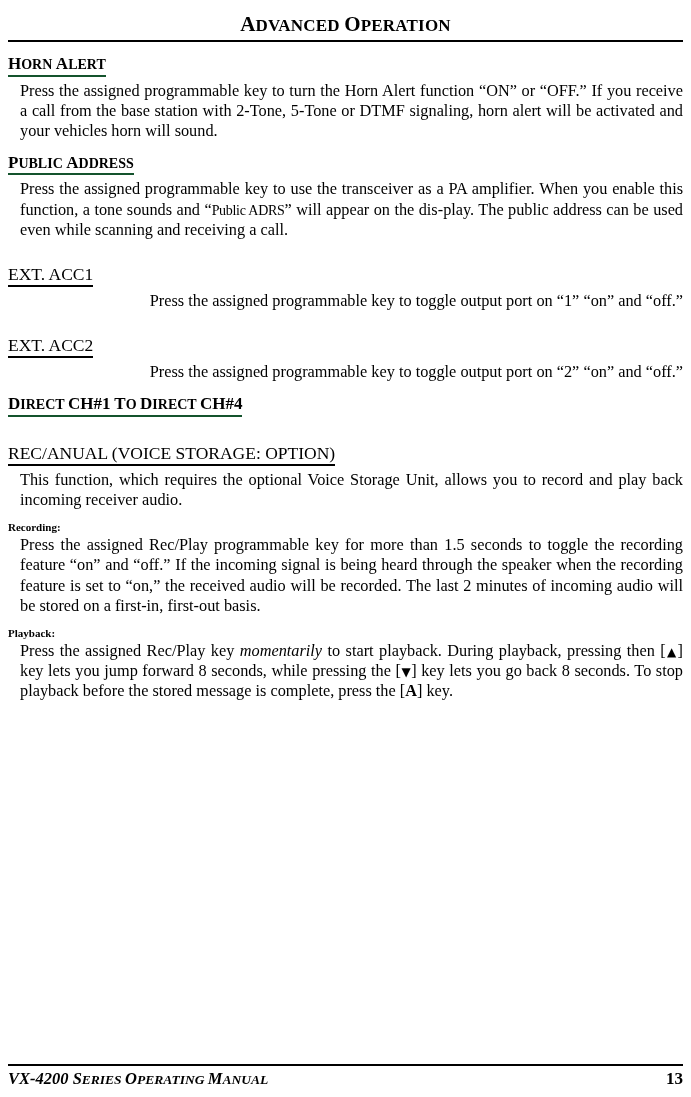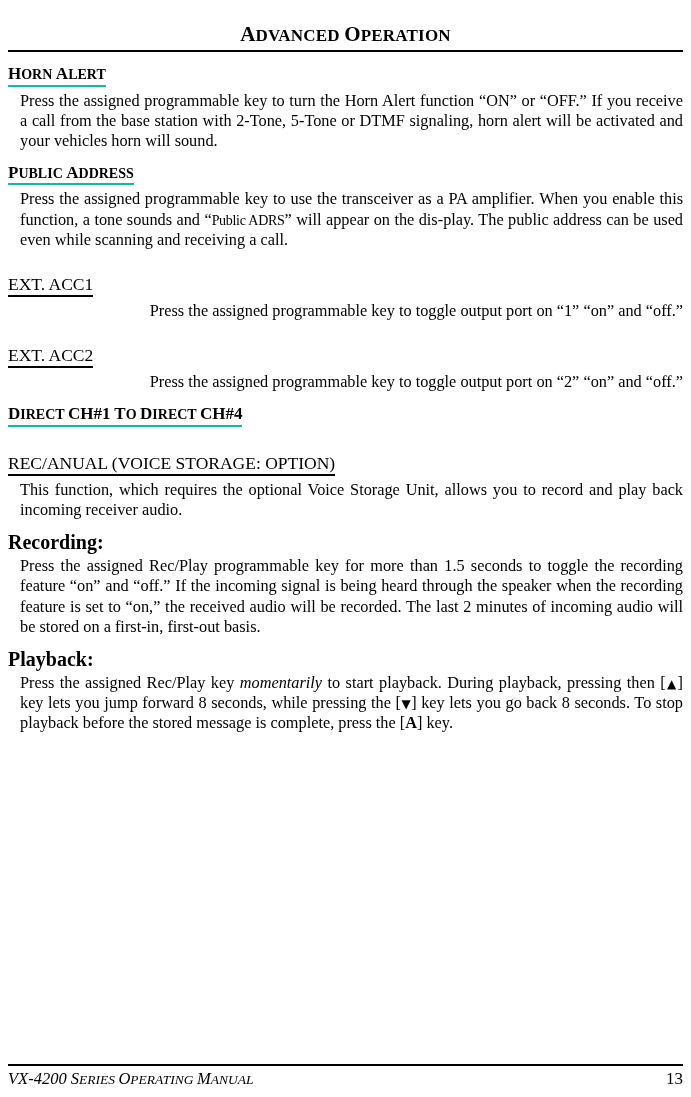--- a/index.html
+++ b/index.html
@@ -14,21 +14,21 @@
     color: #000000;
     position: relative;
     overflow: hidden;
   }
   .page {
     position: absolute;
     left: 0; top: 0;
     width: 691px;
     height: 1097px;
     box-sizing: border-box;
-    padding: 22px 8px 0 8px;
+    padding: 12px 8px 0 8px;
   }
   
   .page-header {
     text-align: center;
     font-weight: bold;
     font-size: 21px;
     letter-spacing: 0.2px;
     padding-bottom: 3px;
   }
   .page-header .smallcap {
@@ -37,21 +37,21 @@
   .rule-top {
     border-bottom: 2px solid #000;
     margin: 0 0 9px 0;
   }
   
   h2.sec {
     font-size: 17px;
     font-weight: bold;
     margin: 0 0 2px 0;
     display: inline-block;
-    border-bottom: 2px solid #14b8a6;
+    border-bottom: 2px solid #14532d;
     padding-bottom: 1px;
     line-height: 1.15;
   }
   h2.sec .sc {
     font-size: 14px;
   }
   h2.plain {
     font-size: 17.5px;
     font-weight: normal;
     margin: 12px 0 2px 0;
@@ -70,21 +70,21 @@
     font-size: 16.3px;
     line-height: 1.235;
     margin: 2px 0 0 12px;
     text-align: justify;
     text-justify: inter-word;
   }
   p.body.nojust {
     text-align: right;
   }
   .sub {
-    font-size: 20px;
+    font-size: 11px;
     font-weight: bold;
     margin: 11px 0 0 0;
   }
   .lcd {
     font-family: Liberation Serif, serif;
     font-size: 14px;
     letter-spacing: -0.3px;
   }
   .ital { font-style: italic; }
   .key { font-weight: bold; }
@@ -108,21 +108,21 @@
     bottom: 8px;
   }
   .rule-bot {
     border-bottom: 2px solid #000;
     margin-bottom: 3px;
   }
   .footer-row {
     display: flex;
     justify-content: space-between;
     align-items: baseline;
-    font-weight: normal;
+    font-weight: bold;
     font-style: italic;
     font-size: 16.5px;
     gap: 16px;
   }
   .footer-row .fl .sc2 { font-size: 13.5px; }
   .footer-row .fr {
     font-style: normal;
     font-size: 17px;
   }
 </style>

